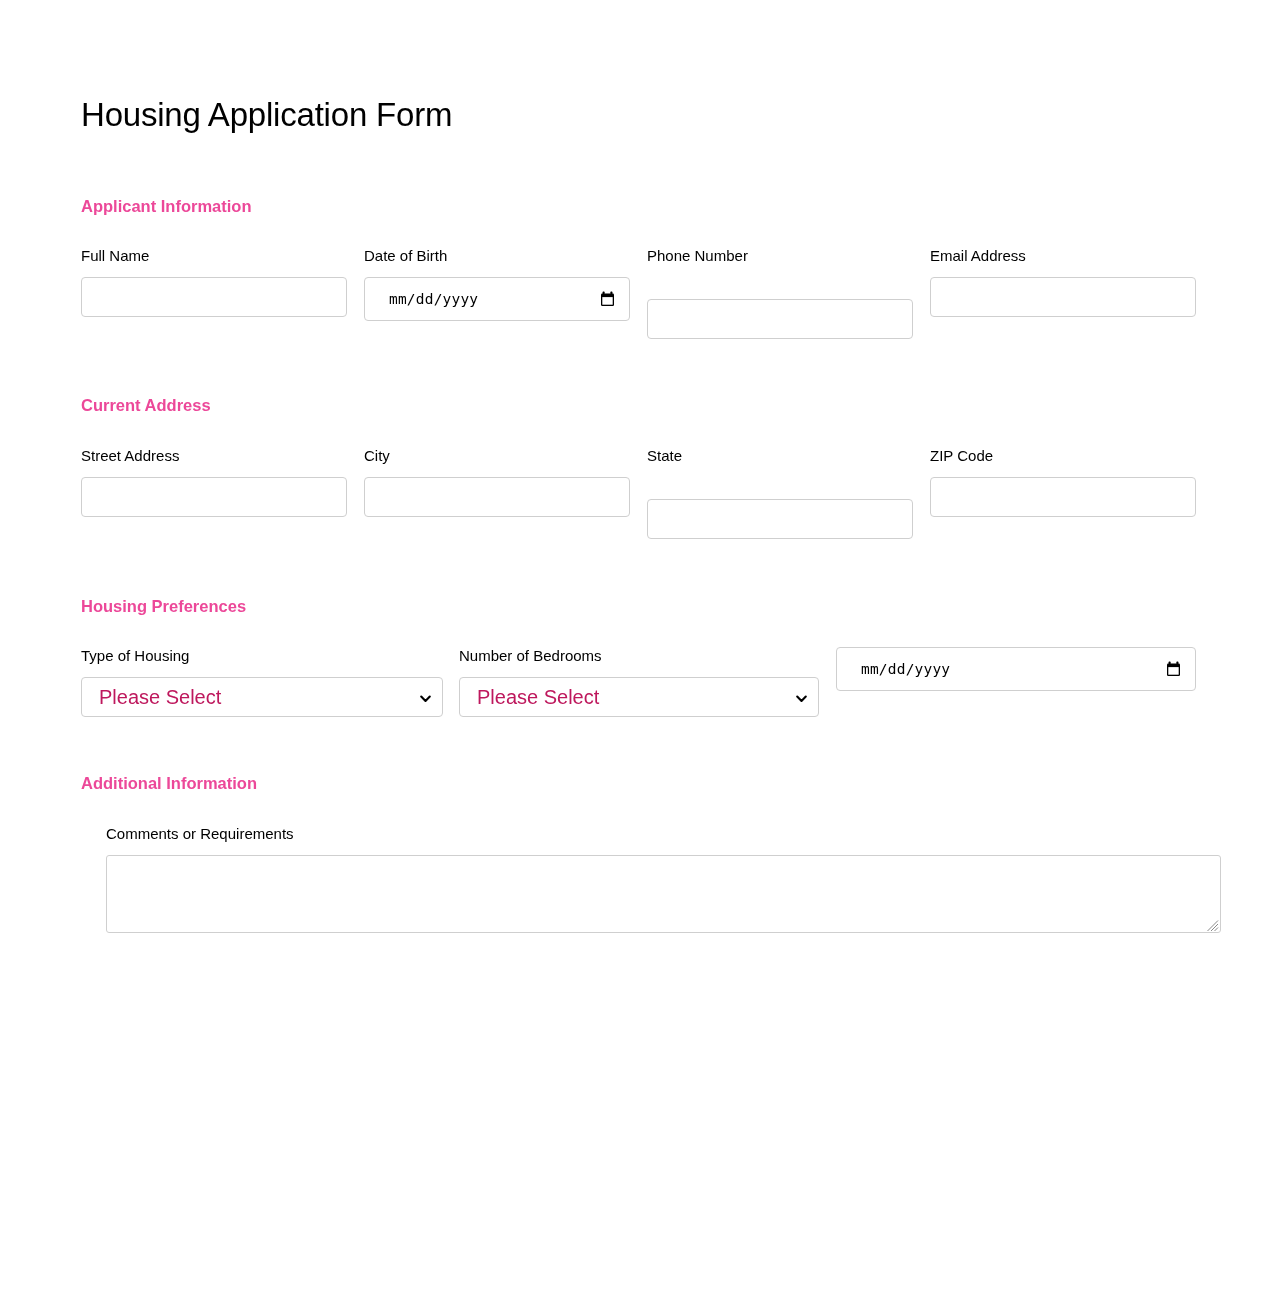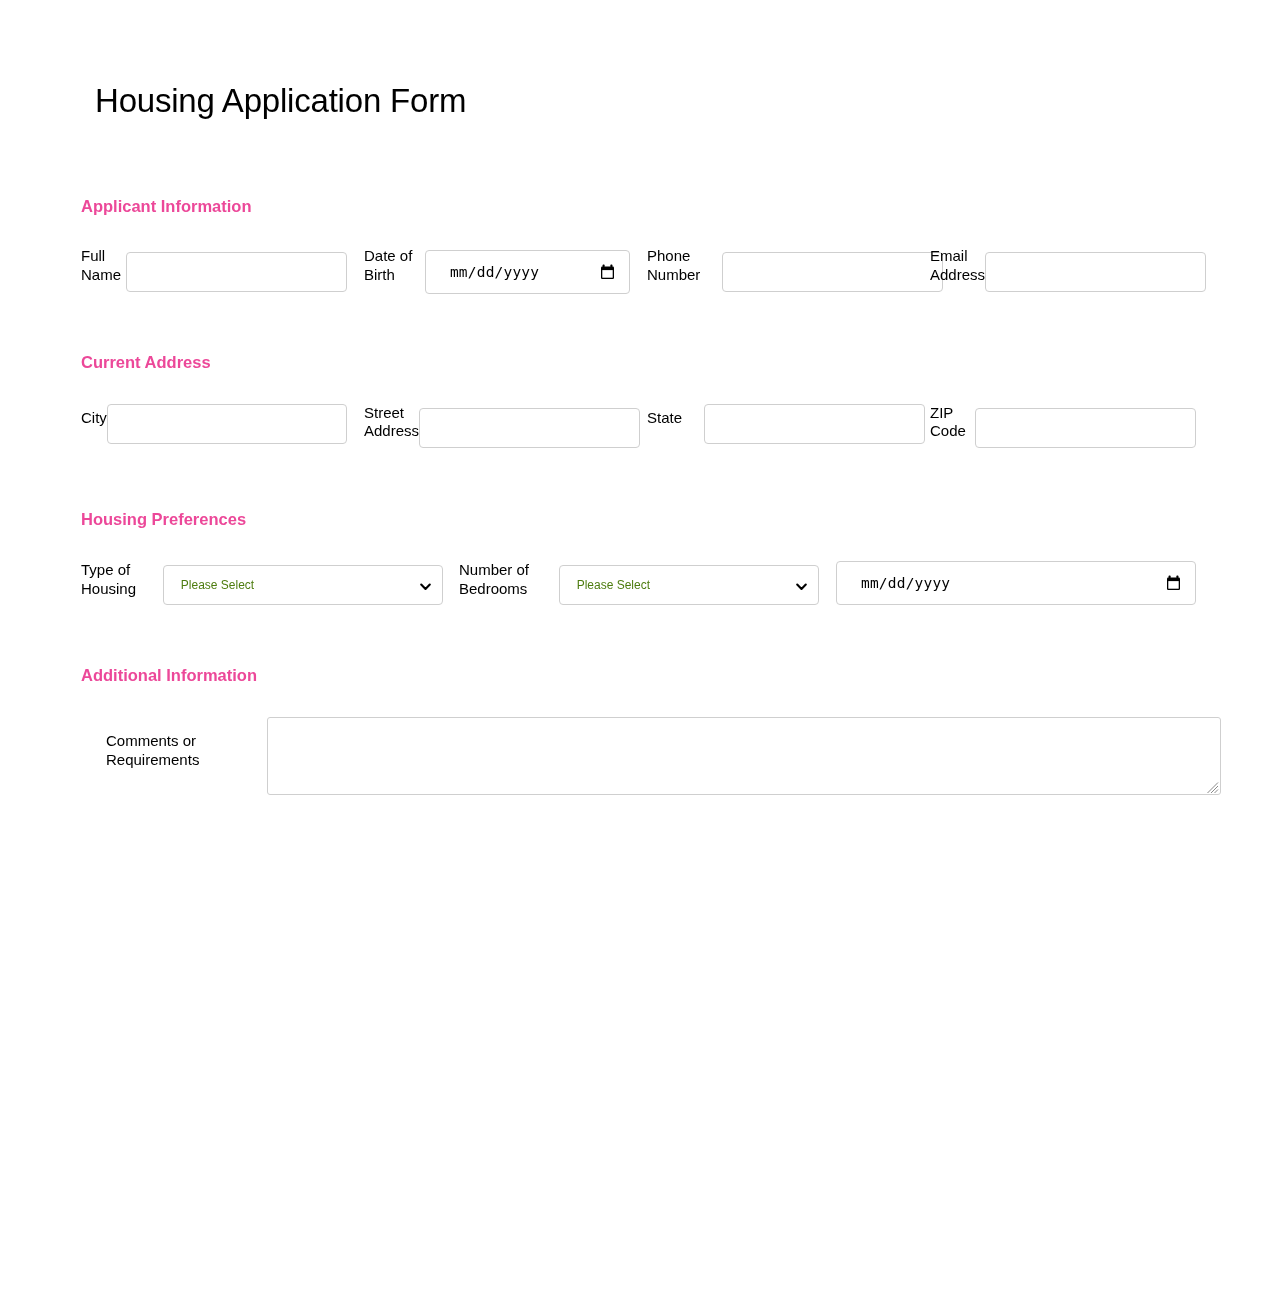--- a/index.html
+++ b/index.html
@@ -18,22 +18,22 @@
   .page {
     position: relative;
     width: 1278px;
     height: 1300px;
     box-sizing: border-box;
     padding: 0 81px;
     background: #ffffff;
   }
 
   .form-title {
-    margin: 14px;
-    padding-top: 67px;
+    margin: 0;
+    padding-top: 95px;
     font-size: 33px;
     font-weight: 400;
     line-height: 1.2;
     letter-spacing: -0.2px;
     color: #000000;
   }
 
   .section {
     margin-top: 0;
   }
@@ -52,22 +52,21 @@
   .section-additional  { padding-top: 57px; }
 
   .field-row {
     display: flex;
     align-items: flex-start;
     margin-top: 31px;
   }
 
   .field {
     display: flex;
-    flex-direction: row;
-    align-items: center;
+    flex-direction: column;
   }
 
   .field-label {
     font-size: 15px;
     font-weight: 400;
     color: #000000;
     line-height: 1.25;
     margin-bottom: 11px;
   }
 
@@ -108,22 +107,22 @@
     display: block;
   }
 
   .select-ctrl {
     height: 40px;
     display: flex;
     align-items: center;
     padding: 0 10px 0 17px;
   }
   .select-value {
-    font-size: 12px;
-    color: #4d7c0f;
+    font-size: 20px;
+    color: #be185d;
   }
   .select-chevron {
     margin-left: auto;
     width: 13px;
     height: 13px;
     display: block;
   }
 
   .r1-c1 { width: 266px; margin-right: 17px; }
   .r1-c2 { width: 266px; margin-right: 17px; }
@@ -208,27 +207,27 @@
       </div>
 
     </div>
   </div>
 
   <div class="section section-address">
     <h2 class="section-heading">Current Address</h2>
 
     <div class="field-row">
 
+      <div class="field r1-c1">
+        <label class="field-label">Street Address</label>
+        <input class="ctrl text-input input-w-266" type="text" placeholder="" style="">
+      </div>
+
       <div class="field r1-c2">
         <label class="field-label">City</label>
-        <input class="ctrl text-input input-w-266" type="text" placeholder="" style="">
-      </div>
-
-      <div class="field r1-c1">
-        <label class="field-label">Street Address</label>
         <input class="ctrl text-input input-w-266" type="text" placeholder="" style="">
       </div>
 
       <div class="field r1-c3">
         <label class="field-label">State</label>
         <input class="ctrl text-input input-w-266" type="text" placeholder="" style="">
       </div>
 
       <div class="field r1-c4">
         <label class="field-label">ZIP Code</label>

